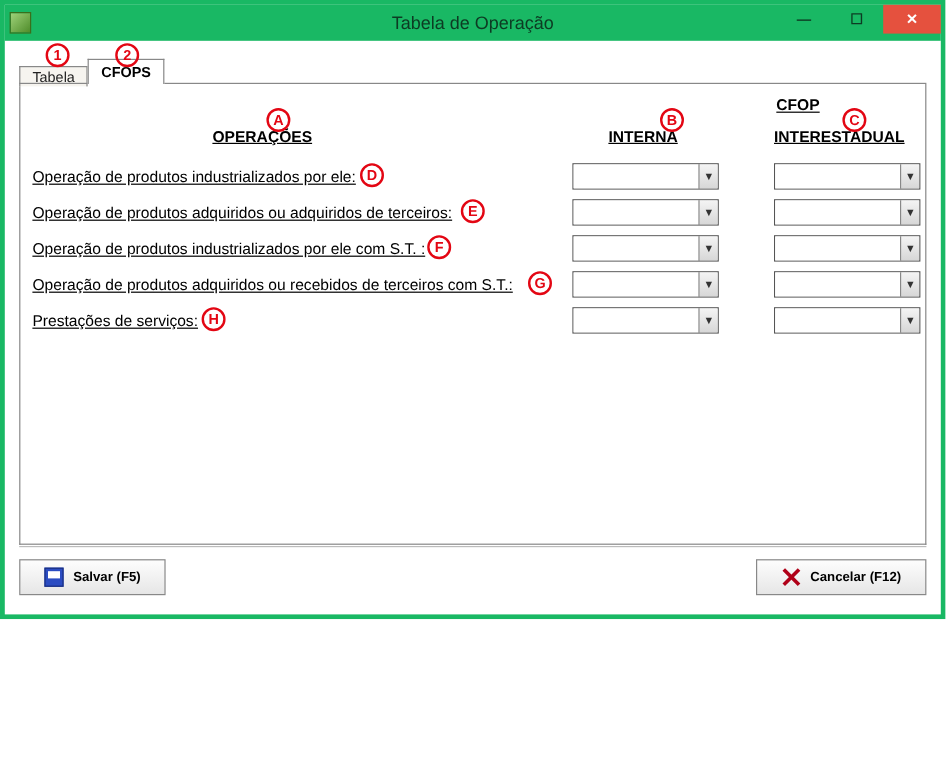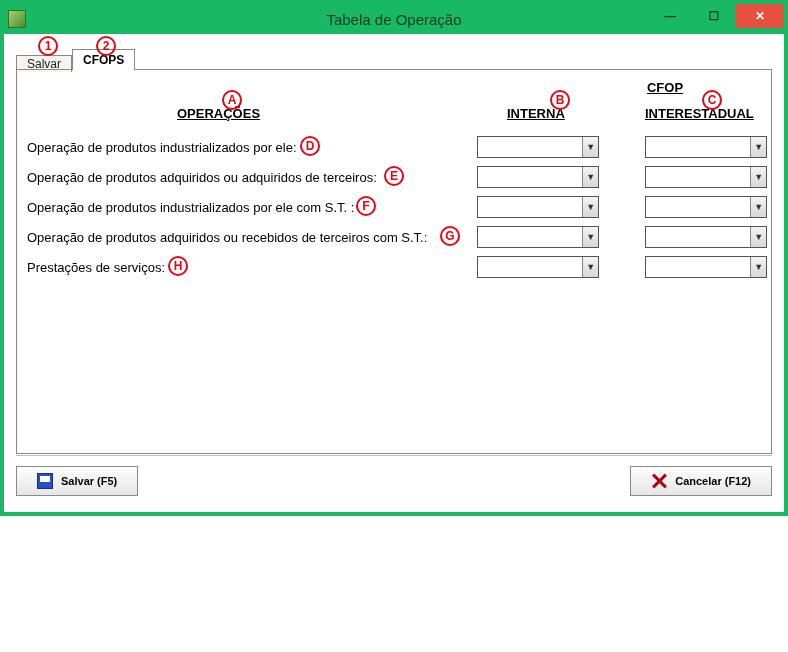--- a/index.html
+++ b/index.html
@@ -123,21 +123,21 @@
     font-weight: bold;
     text-decoration: underline;
     font-size: 13px;
   }
   .hdr.ops { left: 150px; }
   .hdr.interna { left: 480px; }
   .hdr.inter { left: 618px; }
   .rows {
     position: absolute;
     top: 62px;
-    left: 10px; right: 6px;
+    left: 10px; right: 6px; text-decoration: underline;
   }
   .row {
     height: 30px;
     position: relative;
     display: flex;
     align-items: center;
   }
   .row-label {
     font-size: 13px;
     white-space: nowrap;
@@ -245,21 +245,21 @@
     <div class="win-controls">
       <div class="win-btn">—</div>
       <div class="win-btn">☐</div>
       <div class="win-btn close">✕</div>
     </div>
   </div>
 
   <div class="client">
 
     <div class="tabs">
-      <div class="tab inactive">Salvar</div>
+      <div class="tab inactive">Tabela</div>
       <div class="tab active">CFOPS</div>
     </div>
     <div class="tab-line"></div>
 
     <div class="content">
 
       <div class="hdr-super">CFOP</div>
 
       <div class="col-headers">
         <div class="hdr ops">OPERAÇÕES</div>

